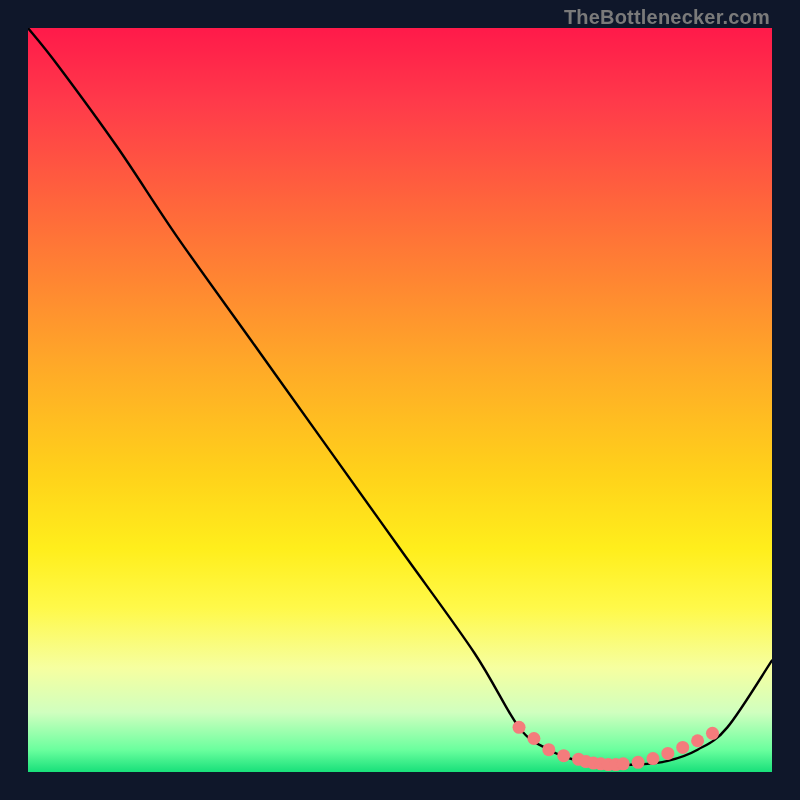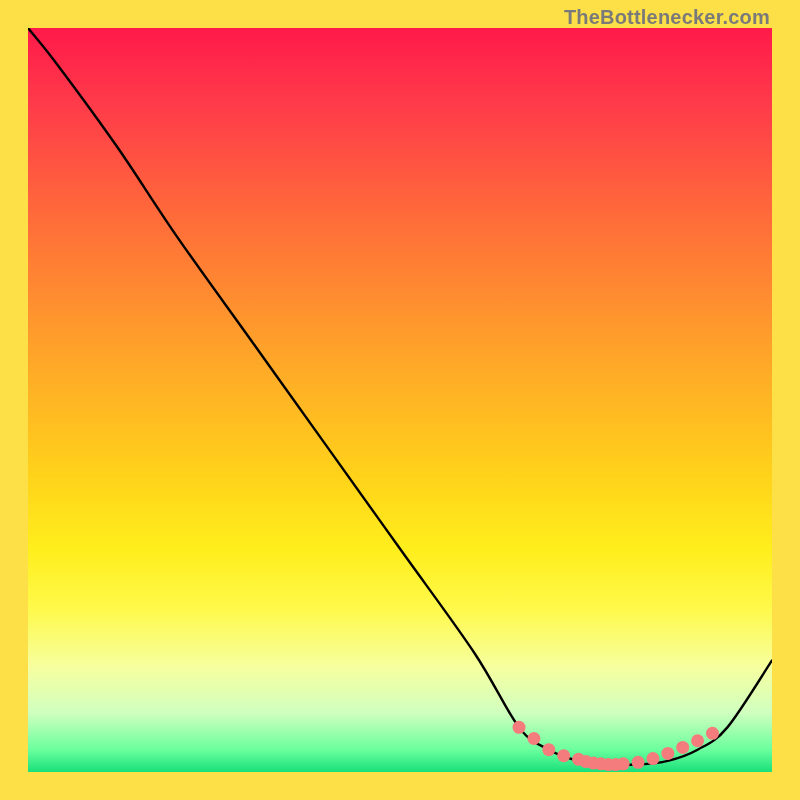--- a/index.html
+++ b/index.html
@@ -7,21 +7,21 @@
     padding: 0;
     width: 800px;
     height: 800px;
     background: #000;
     overflow: hidden;
   }
   .stage {
     position: relative;
     width: 800px;
     height: 800px;
-    background: #fde047;
+    background: #0f172a;
   }
   .plot-area {
     position: absolute;
     left: 28px;
     top: 28px;
     width: 744px;
     height: 744px;
   }
   .gradient-bg {
     position: absolute;

